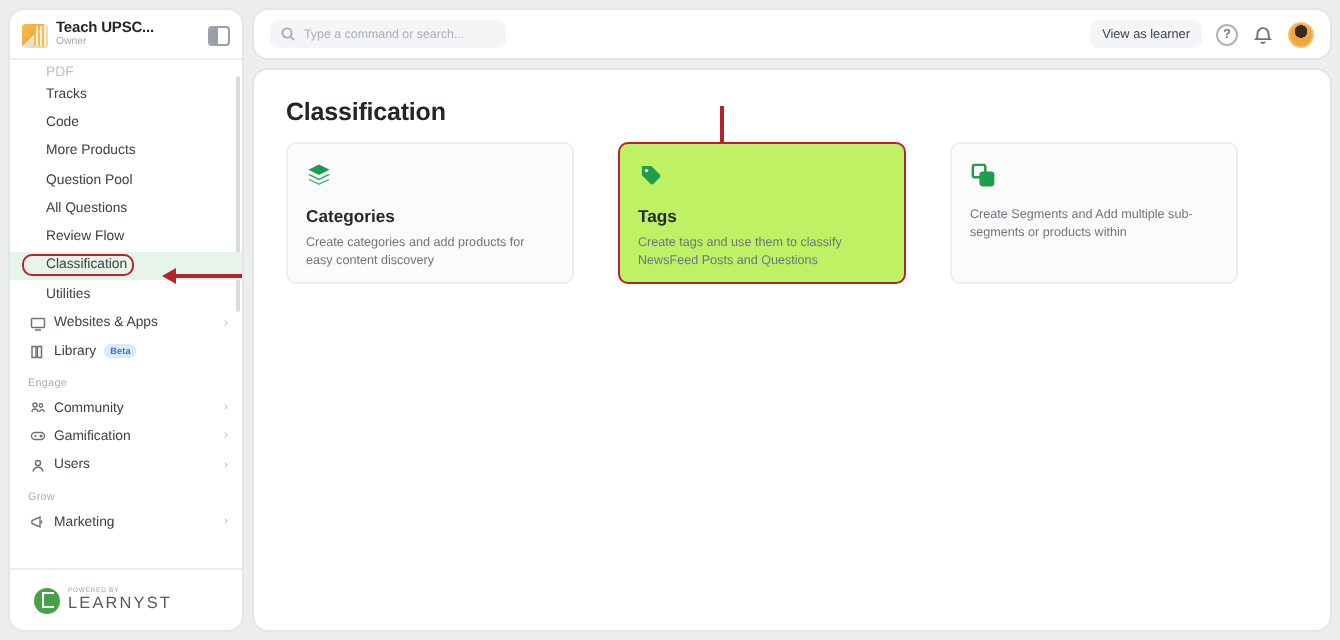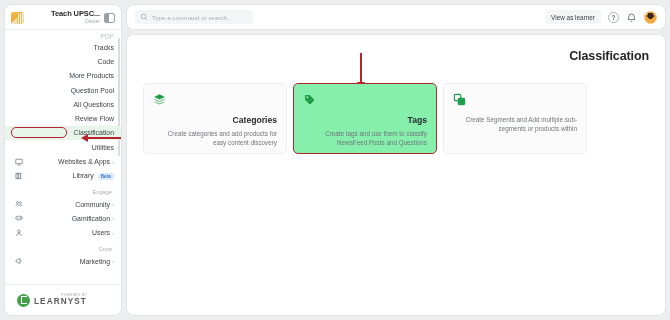--- a/index.html
+++ b/index.html
@@ -8,21 +8,20 @@
     font-family: "Liberation Sans", sans-serif;
     background: #e9eaec;
     overflow: hidden;
   }
   .app {
     position: relative;
     width: 670px; height: 320px;
     background: #eceef0;
     display: flex;
     padding: 4px;
-    text-align: right;
   }
 
   
   .sidebar {
     position: relative;
     width: 118px;
     height: 312px;
     background: #ffffff;
     border-radius: 8px;
     border: 1px solid #e3e5e8;
@@ -129,21 +128,21 @@
     background: #46a24a; position: relative;
     display:flex;align-items:center;justify-content:center;
   }
   .brand-mark::after {
     content:""; width:5px; height:6px;
     border-left:1.6px solid #fff; border-top:1.6px solid #fff; border-bottom:1.6px solid #fff;
   }
   .brand-txt { line-height: 1; }
   .brand-top { font-size: 3.2px; color: #9aa5a0; letter-spacing: .4px; }
   .brand-name {
-    font-size: 8.2px; font-weight: 700; color: #58595b;
+    font-size: 8.2px; font-weight: 400; color: #58595b;
     letter-spacing: 1.1px; margin-top: 1.5px;
   }
 
   
   .main {
     flex: 1 1 auto;
     margin-left: 4px;
     height: 312px;
     display: flex; flex-direction: column;
     position: relative;
@@ -198,36 +197,36 @@
     padding: 14px 16px;
     position: relative;
     overflow: hidden;
   }
   .page-title {
     font-size: 12.5px; font-weight: 700; color: #22262b;
     letter-spacing: -.1px;
   }
   .cards {
     display: flex;
-    gap: 0px;
-    margin-top: 20px;
+    gap: 16px;
+    margin-top: 8px;
   }
   .card {
     width: 144px;
     height: 71px;
     background: #fbfbfc;
     border: 1px solid #eceef0;
     border-radius: 5px;
     padding: 9px 9px 0 9px;
     margin-right: 6px;
     position: relative;
   }
   .card.selected {
     border: 1.1px solid #b5242c;
-    background: #86efac;
+    background: #bef264;
   }
   .card-icon {
     width: 13px; height: 13px;
     margin-bottom: 9px;
     display: flex; align-items: center; justify-content: center;
   }
   .card-title {
     font-size: 8.6px; font-weight: 700; color: #25292e;
     margin-bottom: 4px;
   }

